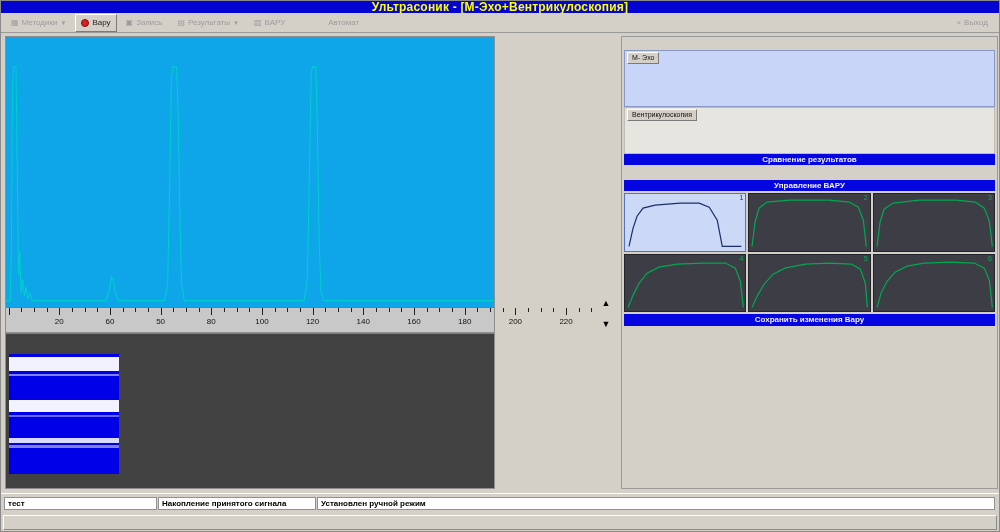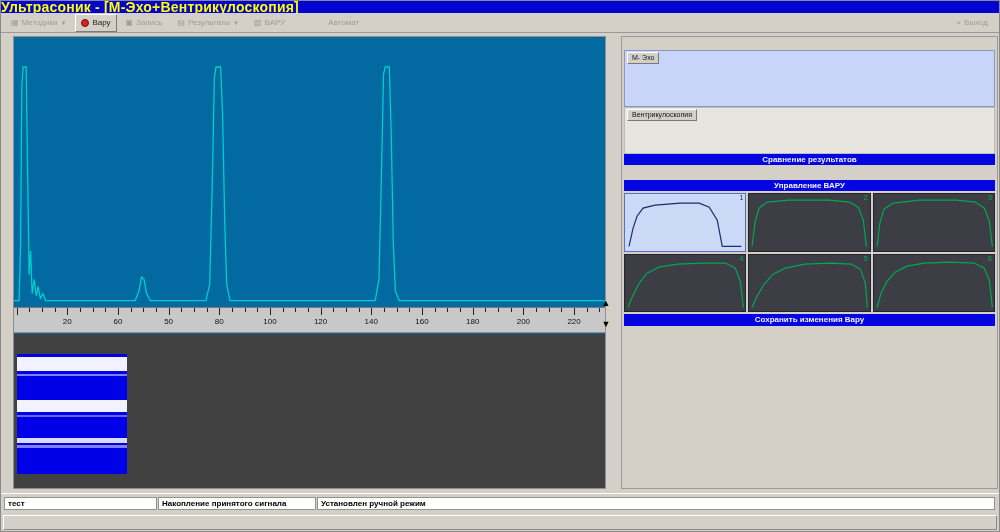--- a/index.html
+++ b/index.html
@@ -1,36 +1,36 @@
 <!DOCTYPE html>
 <html><head>
 <meta charset="utf-8">
 <style>
   html,body{margin:0;padding:0;background:#D4D0C8;font-family:"Liberation Sans","DejaVu Sans",sans-serif;}
   #app{position:relative;width:1000px;height:532px;background:#D4D0C8;overflow:hidden;border:1px solid #8a8a8a;box-sizing:border-box;}
 
   
   .titlebar{position:absolute;top:0;left:0;right:0;height:12px;background:#0404D2;color:#FFFF00;
-    font-size:14px;font-weight:bold;text-align:left;line-height:12px;letter-spacing:0.2px;}
+    font-size:12px;font-weight:bold;text-align:center;line-height:12px;letter-spacing:0.2px;}
 
   
   .toolbar{position:absolute;top:12px;left:0;right:0;height:20px;background:#D4D0C8;
     border-bottom:1px solid #9a9a9a;display:flex;align-items:center;padding:0 4px;box-sizing:border-box;}
   .tb-btn{display:inline-flex;align-items:center;gap:3px;height:16px;padding:0 5px;font-size:8px;color:#222;
     border:1px solid transparent;margin-right:3px;white-space:nowrap;}
   .tb-btn.raised{border-top:1px solid #ffffff;border-left:1px solid #ffffff;border-right:1px solid #7a7a7a;border-bottom:1px solid #7a7a7a;}
   .tb-btn.disabled .tb-label,.tb-btn.disabled .tb-icon,.tb-btn.disabled .tb-arrow{color:#9c9c9c;}
   .tb-icon{font-size:8px;color:#8a8a8a;}
   .tb-arrow{font-size:6px;color:#8a8a8a;}
   .stop-icon{width:8px;height:8px;border-radius:50%;background:#DC2020;border:1px solid #7d0e0e;display:inline-block;box-sizing:border-box;}
   .gap-before{margin-left:28px;text-align:right;}
   .exit-btn{margin-left:auto;margin-right:1px;}
 
   
-  .left-panel{position:absolute;left:12px;top:35px;width:593px;height:453px;background:#0369a1;
+  .left-panel{position:absolute;left:4px;top:35px;width:490px;height:453px;background:#0ea5e9;
     border:1px solid #8f8f8f;box-sizing:border-box;}
   .plot{position:absolute;left:0;top:0;width:100%;height:270px;overflow:hidden;}
   .plot svg{position:absolute;left:0;top:0;width:100%;height:100%;}
   .ruler{position:absolute;left:0;top:270px;width:100%;height:26px;background:#C8C8C8;
     border-top:1px solid #787878;border-bottom:1px solid #8d8d8d;box-sizing:border-box;}
   .tick{position:absolute;top:0;width:1px;background:#222;}
   .tick.minor{height:4px;}
   .tick.major{height:7px;}
   .rlabel{position:absolute;top:9px;transform:translateX(-50%);font-size:8px;color:#111;}
   .lower{position:absolute;left:0;top:297px;right:0;bottom:0;background:#414141;}

